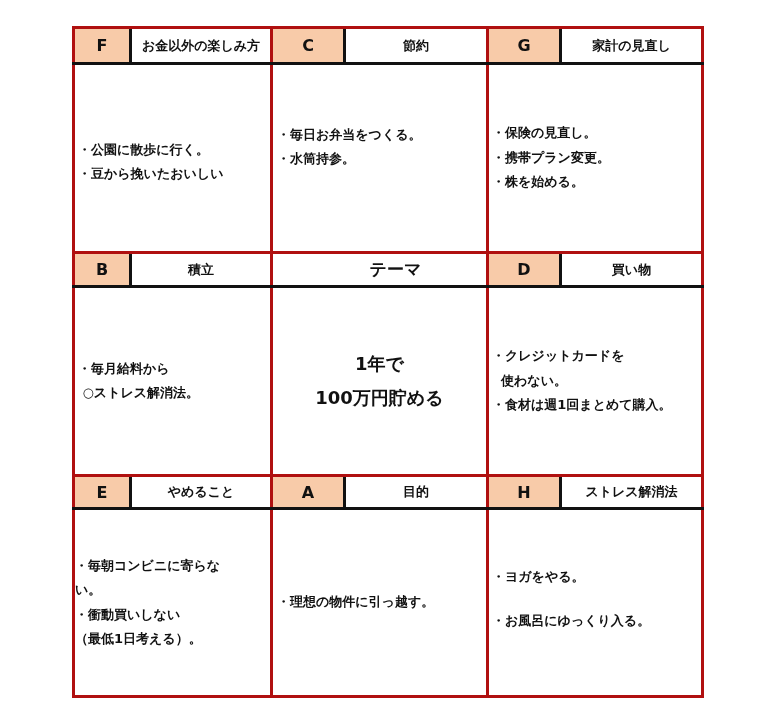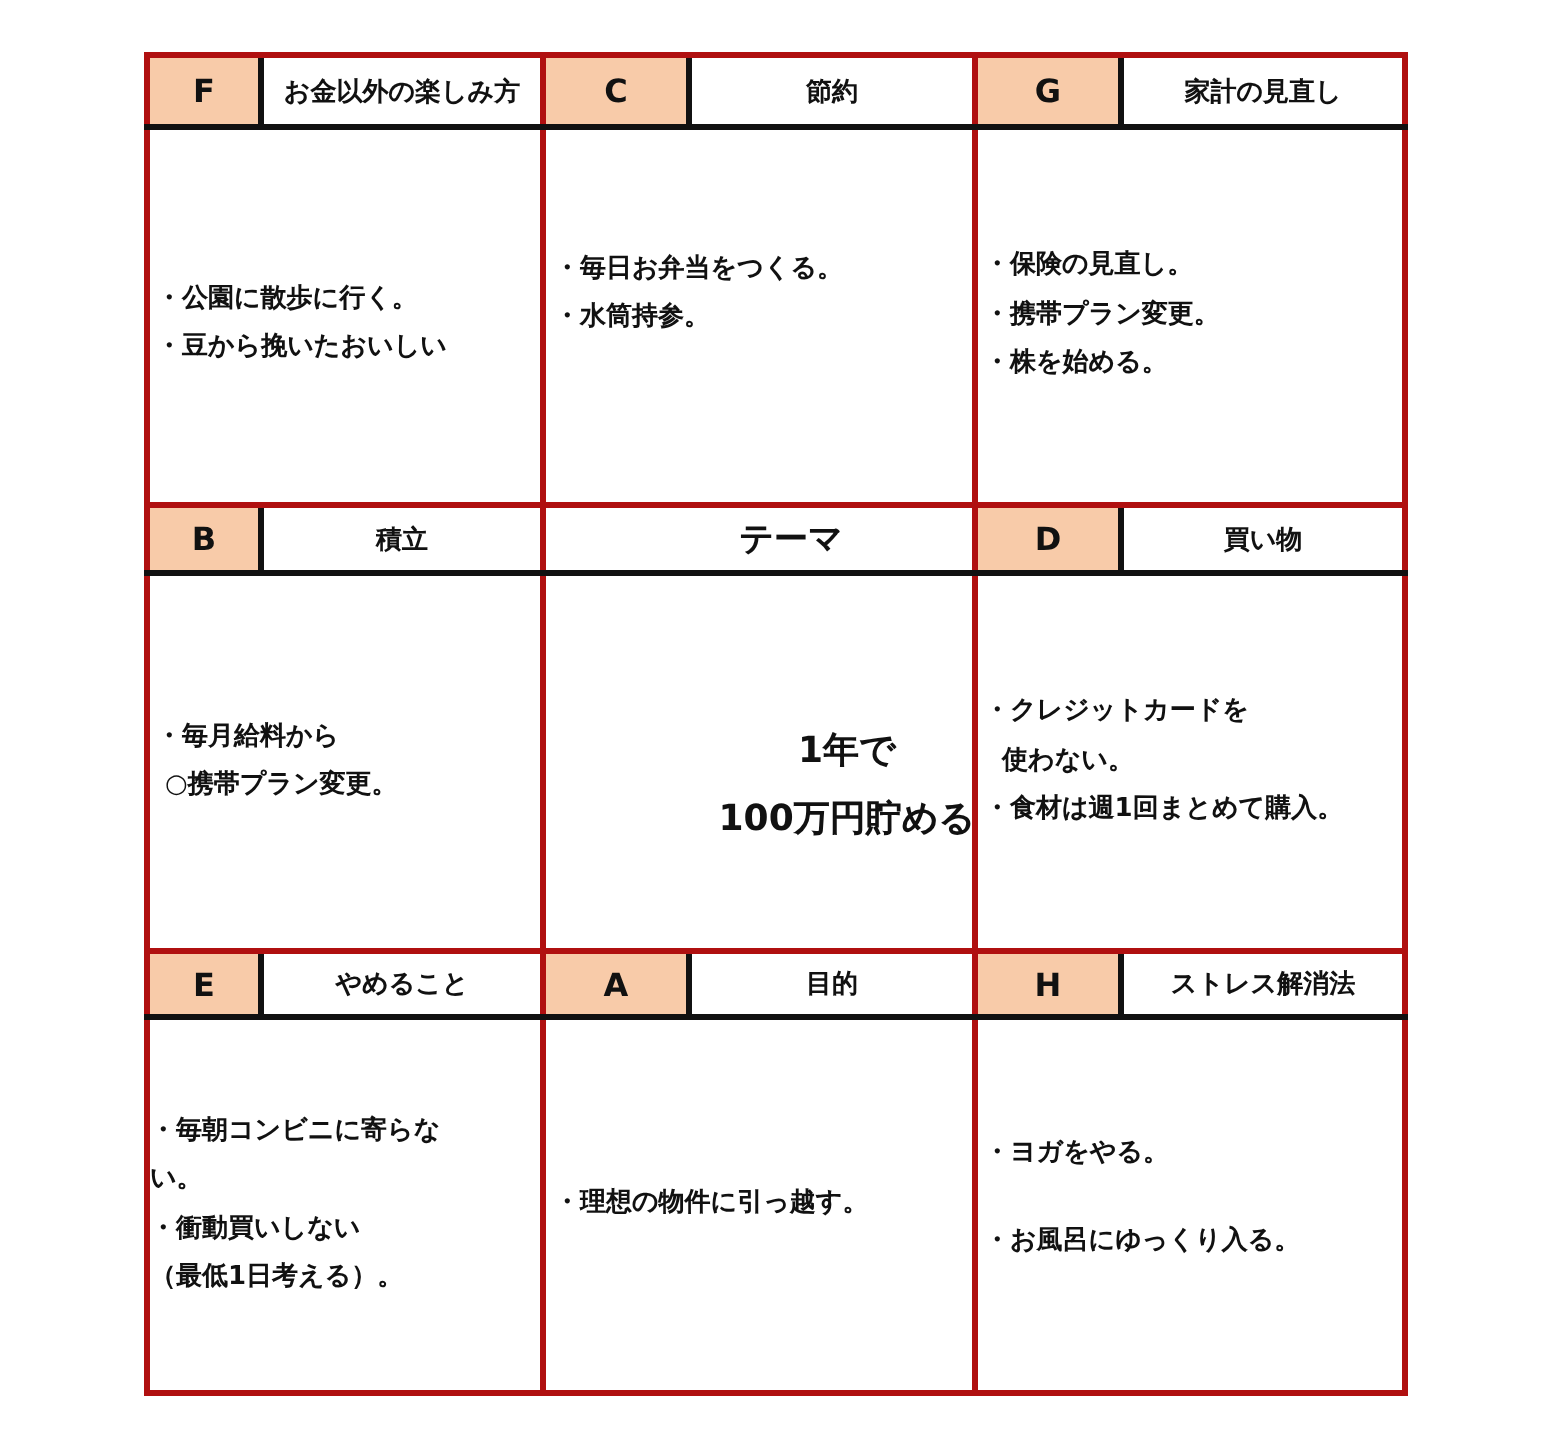--- a/index.html
+++ b/index.html
@@ -78,23 +78,23 @@
 <div class="hdr-under" style="left:270px; top:285px; width:219px;"></div>
 
 <div class="hdr" style="left:489px; top:254px; width:212px; height:31px;">
   <div class="letter" style="width:73px;">D</div>
   <div class="title">買い物</div>
 </div>
 <div class="hdr-under" style="left:486px; top:285px; width:218px;"></div>
 
 <div class="body-text" style="left:78px; top:288px; width:190px; height:186px;">
   <div>・毎月給料から</div>
-  <div> ○携帯プラン変更。</div>
+  <div> ○ストレス解消法。</div>
 </div>
-<div class="theme-body" style="left:273px; top:300px; width:213px; height:186px;padding-left:44px;">
+<div class="theme-body" style="left:273px; top:288px; width:213px; height:186px;">
   <div>1年で</div>
   <div>100万円貯める</div>
 </div>
 <div class="body-text" style="left:492px; top:288px; width:208px; height:186px;">
   <div>・クレジットカードを</div>
   <div>  使わない。</div>
   <div>・食材は週1回まとめて購入。</div>
 </div>
 
 <div class="hdr" style="left:75px; top:477px; width:195px; height:30px;">

